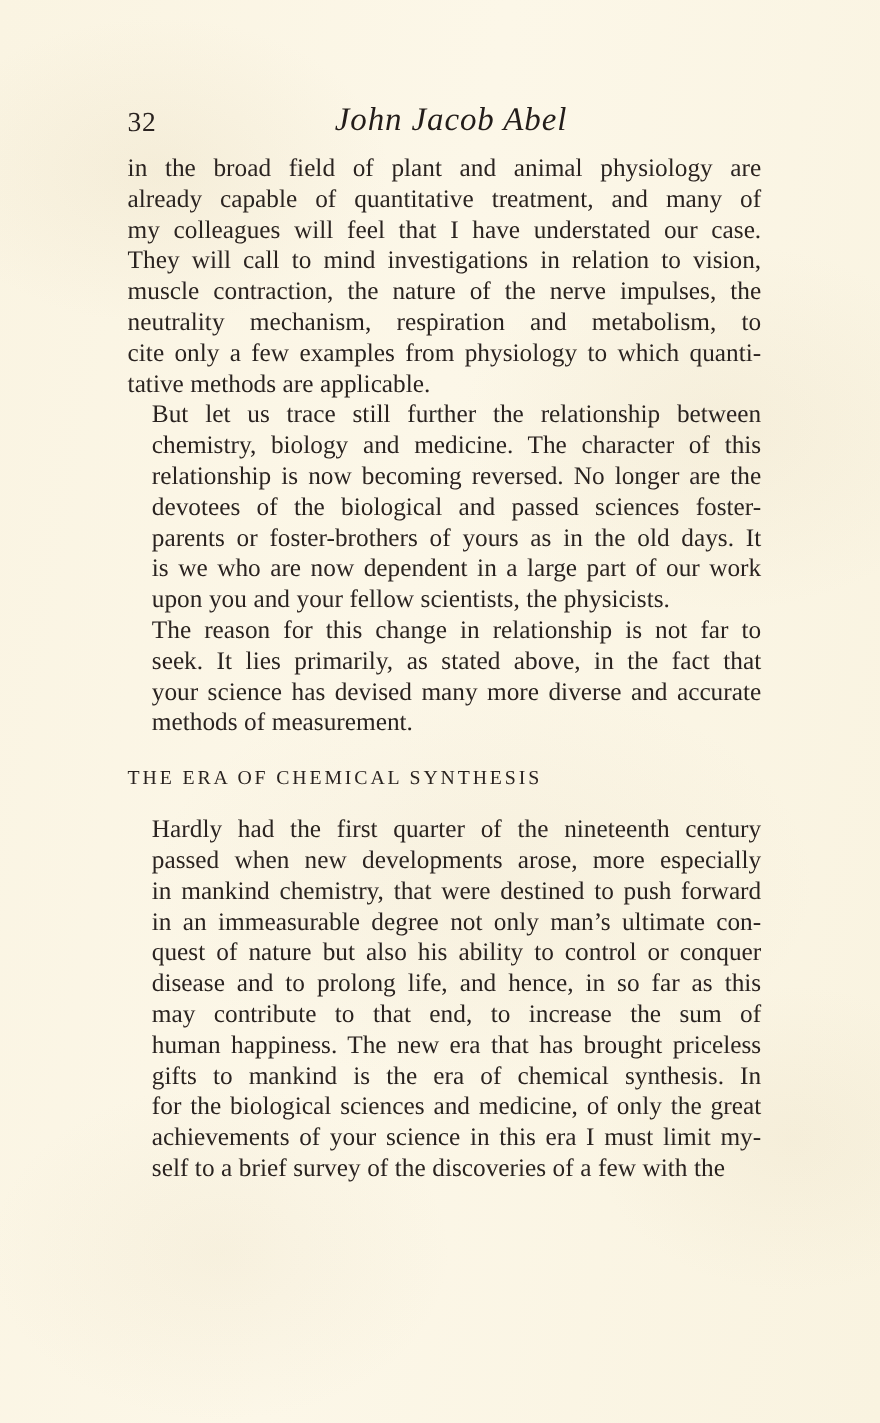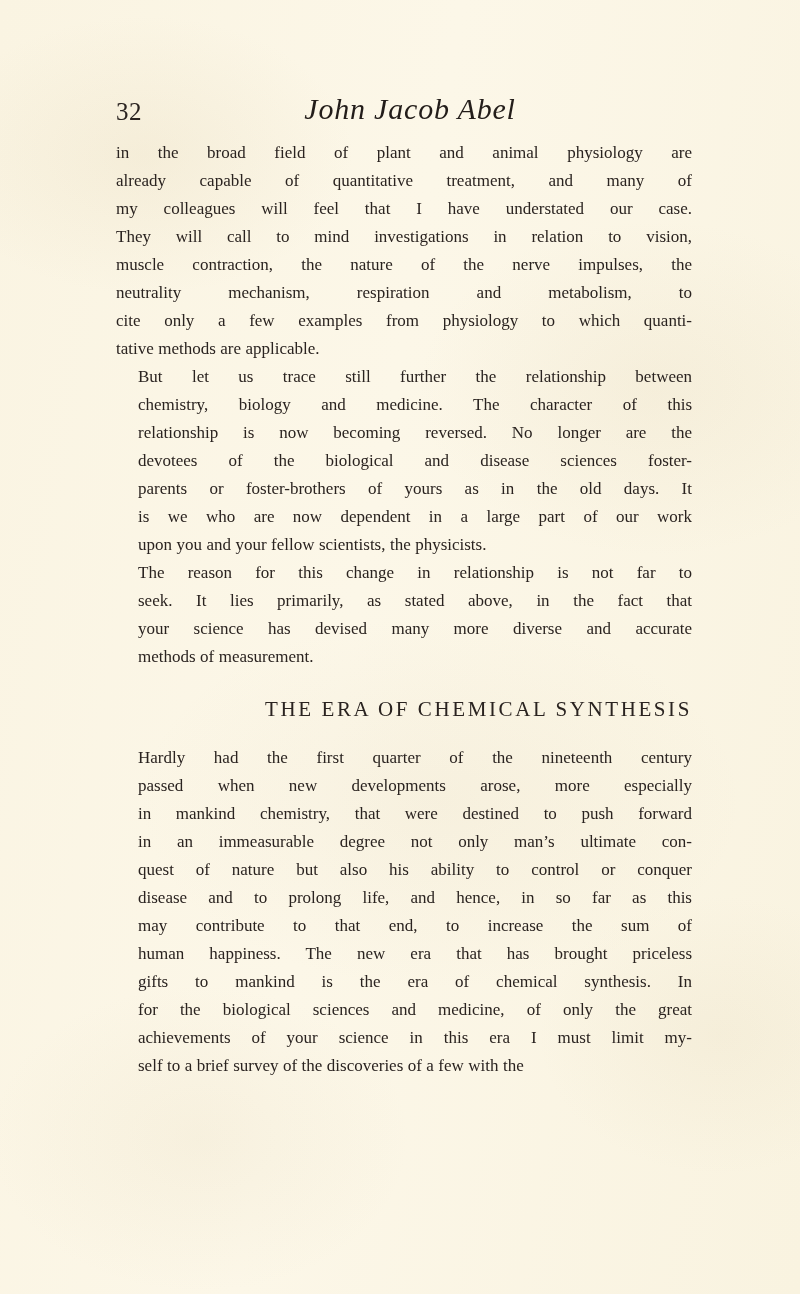--- a/index.html
+++ b/index.html
@@ -71,21 +71,21 @@
   
   .textblock {
     position: absolute;
     top: 139px;
     left: 116px;
     width: 576px;
   }
 
   p.body {
     margin: 0;
-    font-size: 17px;
+    font-size: 23px;
     line-height: 28px;
     text-align: justify;
     text-align-last: left;
     text-indent: 22px;
     -webkit-hyphens: none;
     hyphens: none;
     word-spacing: 0.2px;
   }
 
   p.body.first {
@@ -108,23 +108,23 @@
     text-align-last: left;
   }
 
   p.body .ln.ind {
     text-indent: 22px;
   }
 
   
   h2.section-heading {
     margin: 0;
-    font-size: 21px;
+    font-size: 18px;
     font-weight: normal;
-    text-align: right;
+    text-align: left;
     letter-spacing: 2.6px;
     color: #2a2320;
     text-transform: uppercase;
     font-variant: small-caps;
     padding-top: 26px;
     padding-bottom: 22px;
     text-indent: 0;
   }
 </style>
 </head>
@@ -147,21 +147,21 @@
       <span class="ln j">muscle contraction, the nature of the nerve impulses, the</span>
       <span class="ln j">neutrality mechanism, respiration and metabolism, to</span>
       <span class="ln j">cite only a few examples from physiology to which quanti-</span>
       <span class="ln last">tative methods are applicable.</span>
     </p>
 
     <p class="body">
       <span class="ln j ind">But let us trace still further the relationship between</span>
       <span class="ln j">chemistry, biology and medicine. The character of this</span>
       <span class="ln j">relationship is now becoming reversed. No longer are the</span>
-      <span class="ln j">devotees of the biological and disease sciences foster-</span>
+      <span class="ln j">devotees of the biological and passed sciences foster-</span>
       <span class="ln j">parents or foster-brothers of yours as in the old days. It</span>
       <span class="ln j">is we who are now dependent in a large part of our work</span>
       <span class="ln last">upon you and your fellow scientists, the physicists.</span>
     </p>
 
     <p class="body">
       <span class="ln j ind">The reason for this change in relationship is not far to</span>
       <span class="ln j">seek. It lies primarily, as stated above, in the fact that</span>
       <span class="ln j">your science has devised many more diverse and accurate</span>
       <span class="ln last">methods of measurement.</span>

